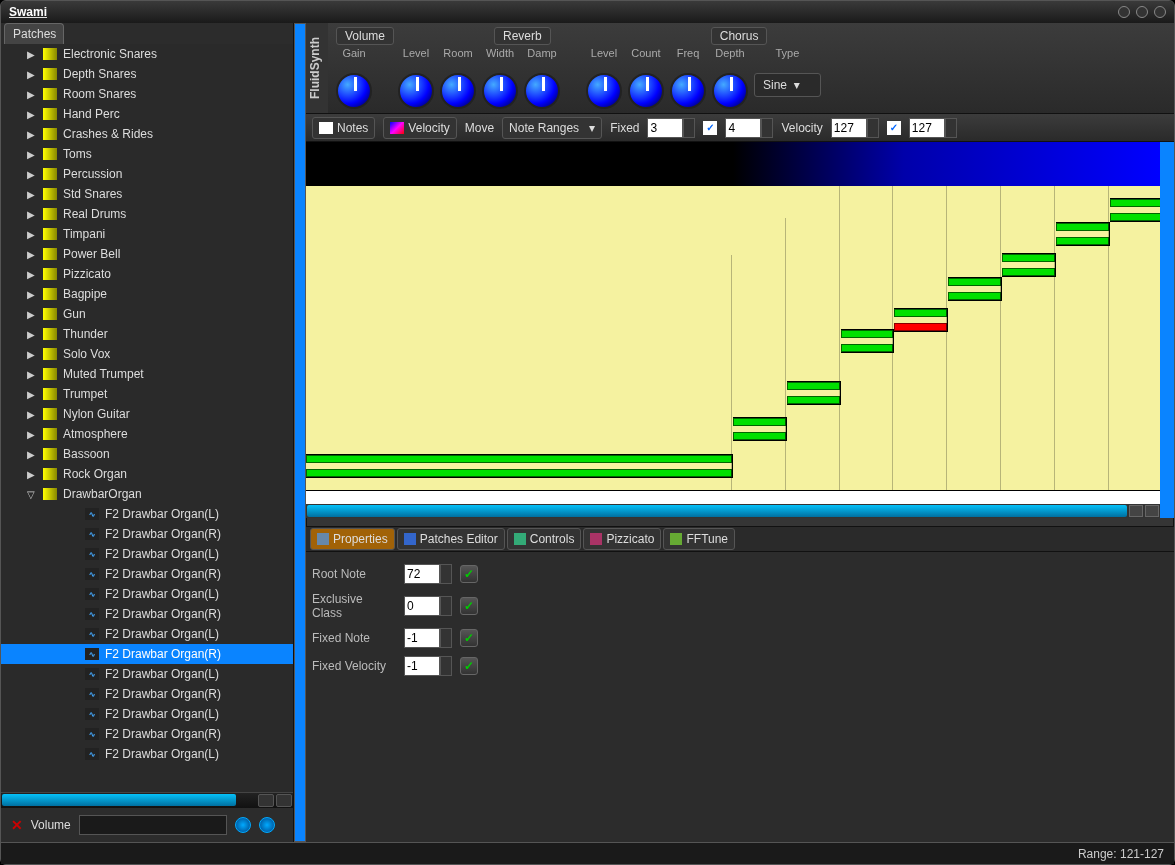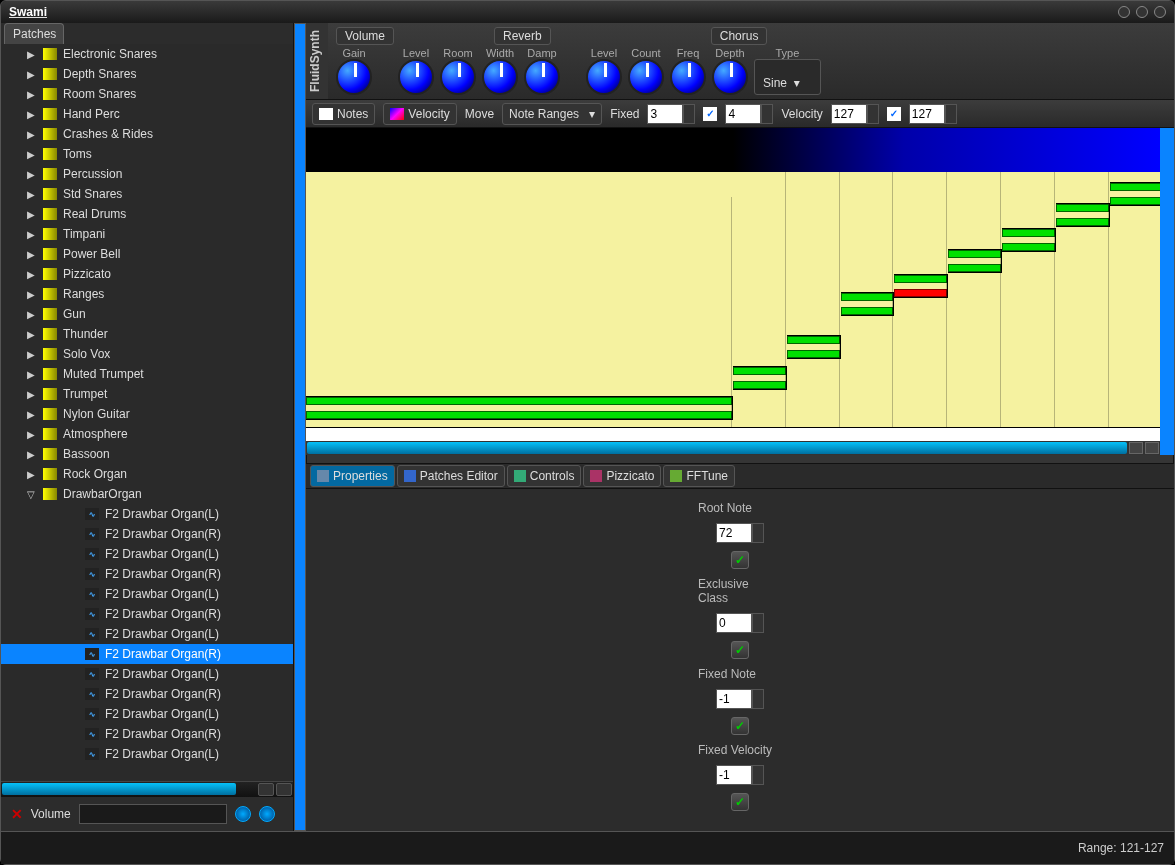--- a/index.html
+++ b/index.html
@@ -30,25 +30,25 @@
 .searchbar input { background:#1a1a1a; border:1px solid #555; color:#fff; padding:2px 4px; width:148px; }
 .searchbar .navbtn { width:16px; height:16px; border:1px solid #0af; border-radius:50%; background:radial-gradient(#0af,#048); }
 .collapser { width:12px; background:#0a84ff; border:1px solid #555; display:flex; align-items:center; justify-content:center; }
 .right { flex:1; display:flex; flex-direction:column; min-width:0; }
 .synth { background:linear-gradient(#3c3c3c,#2a2a2a); display:flex; border-bottom:1px solid #111; }
 .synth-label { width:22px; writing-mode:vertical-rl; transform:rotate(180deg); text-align:center; padding:6px 2px; font-weight:bold; color:#ccc; background:#333;}
 .synth-body { flex:1; padding:4px 8px; }
 .synth-top { display:flex; gap:100px; margin-bottom:2px;}
 .synth-top .hdr { background:#333; border:1px solid #555; padding:1px 8px; border-radius:3px; color:#ddd;}
 .knob-row { display:flex; gap:6px; }
-.knob-group { display:flex; flex-direction:column; align-items:center; gap:0; }
+.knob-group { display:flex; flex-direction:column; align-items:center; gap:14px; }
 .knob-group label { color:#aaa; font-size:11px; }
 .knob { width:36px; height:36px; border-radius:50%; background:radial-gradient(circle at 30% 30%, #4af, #00f 60%, #003); border:2px solid #222; position:relative;}
 .knob::after{content:'';position:absolute;width:3px;height:14px;background:#fff;left:50%;top:2px;transform-origin:bottom;}
-.type-select { background:#2a2a2a; border:1px solid #555; padding:16px 20px 4px 8px; color:#ddd; border-radius:3px;}
+.type-select { background:#2a2a2a; border:1px solid #555; padding:4px 20px 4px 8px; color:#ddd; border-radius:3px;}
 .toolbar2 { background:linear-gradient(#3c3c3c,#2a2a2a); height:28px; display:flex; align-items:center; gap:8px; padding:0 6px; border-bottom:1px solid #111;}
 .toolbar2 .btn { background:#333; border:1px solid #555; padding:3px 6px; display:flex; align-items:center; gap:4px; border-radius:3px; cursor:pointer;}
 .piano-icn { width:14px; height:12px; background:#fff;}
 .vel-icn { width:14px; height:12px; background:linear-gradient(135deg,#00f,#f0f,#f00);}
 .spin { display:flex; }
 .spin input { width:36px; background:#fff; color:#000; border:1px solid #555; padding:2px;}
 .spin .arrows { width:12px; background:#333; border:1px solid #555;}
 .cb { width:14px; height:14px; background:#fff; display:flex; align-items:center; justify-content:center; color:#06f; font-weight:bold; font-size:10px;}
 .editor-splitter{width:12px;background:#353535;border-left:1px solid #111;border-right:1px solid #111;}
 .note-area { flex:1; display:flex; flex-direction:column; min-height:0;}
@@ -57,28 +57,28 @@
 .zone { position:absolute; border-top:1px solid #000; border-bottom:1px solid #000; border-right:1px solid #000;}
 .zone .bar { height:8px; background:#00e000; border:1px solid #060;}
 .zone .bar.red { background:#ff0000; border-color:#800;}
 .zone .vline{position:absolute;right:0;top:-200px;width:1px;height:500px;background:rgba(0,0,0,0.25);}
 .piano-strip { height:14px; background:#fff; border-top:1px solid #000;}
 .hscroll2 { height:14px; background:#333; display:flex;}
 .hscroll2 .thumb { background:linear-gradient(#05c1f9,#006fa0); flex:1; margin:1px; border-radius:2px;}
 .hscroll2 .btn { width:14px; background:#444; border:1px solid #666; margin:1px;}
 .prop-tabs { height:26px; background:#2a2a2a; display:flex; align-items:center; gap:2px; padding:2px 4px; border-top:1px solid #111; border-bottom:1px solid #111;}
 .prop-tabs .tab { background:#333; border:1px solid #555; padding:3px 6px; display:flex; align-items:center; gap:4px; border-radius:3px; cursor:pointer;}
-.prop-tabs .tab.active { background:#0369a1;}
+.prop-tabs .tab.active { background:#a16207;}
 .tab-icn { width:12px;height:12px;background:#68a;}
 .prop-body { flex:0 0 290px; background:#2c2c2c; padding:12px 6px;}
-.prop-row { display:flex; align-items:center; gap:8px; margin-bottom:8px;flex-direction:column;}
+.prop-row { display:flex; align-items:center; gap:8px; margin-bottom:8px;}
 .prop-row label { width:84px; color:#bbb;}
 .prop-row .spin input{width:36px;}
 .chk-btn { width:18px; height:18px; background:linear-gradient(#555,#333); border:1px solid #666; border-radius:3px; display:flex; align-items:center; justify-content:center; color:#0c0; font-weight:bold;}
-.statusbar { height:33px; background:#1a1a1a; border-top:1px solid #555; display:flex; align-items:center; justify-content:flex-end; padding:0 10px; color:#ccc;}
+.statusbar { height:22px; background:#1a1a1a; border-top:1px solid #555; display:flex; align-items:center; justify-content:flex-end; padding:0 10px; color:#ccc;}
 .vscroll-right{width:14px;background:#0a84ff;}
 </style>
 </head>
 <body>
 
 <div class="window">
   <div class="titlebar">
     <span class="title">Swami</span>
     <div class="winbtns">
       <div></div>
@@ -149,21 +149,21 @@
             <span>Power Bell</span>
           </div>
           <div class="tree-row">
             <span class="arrow">▶</span>
             <div class="instr-icon"></div>
             <span>Pizzicato</span>
           </div>
           <div class="tree-row">
             <span class="arrow">▶</span>
             <div class="instr-icon"></div>
-            <span>Ranges</span>
+            <span>Bagpipe</span>
           </div>
           <div class="tree-row">
             <span class="arrow">▶</span>
             <div class="instr-icon"></div>
             <span>Gun</span>
           </div>
           <div class="tree-row">
             <span class="arrow">▶</span>
             <div class="instr-icon"></div>
             <span>Thunder</span>

